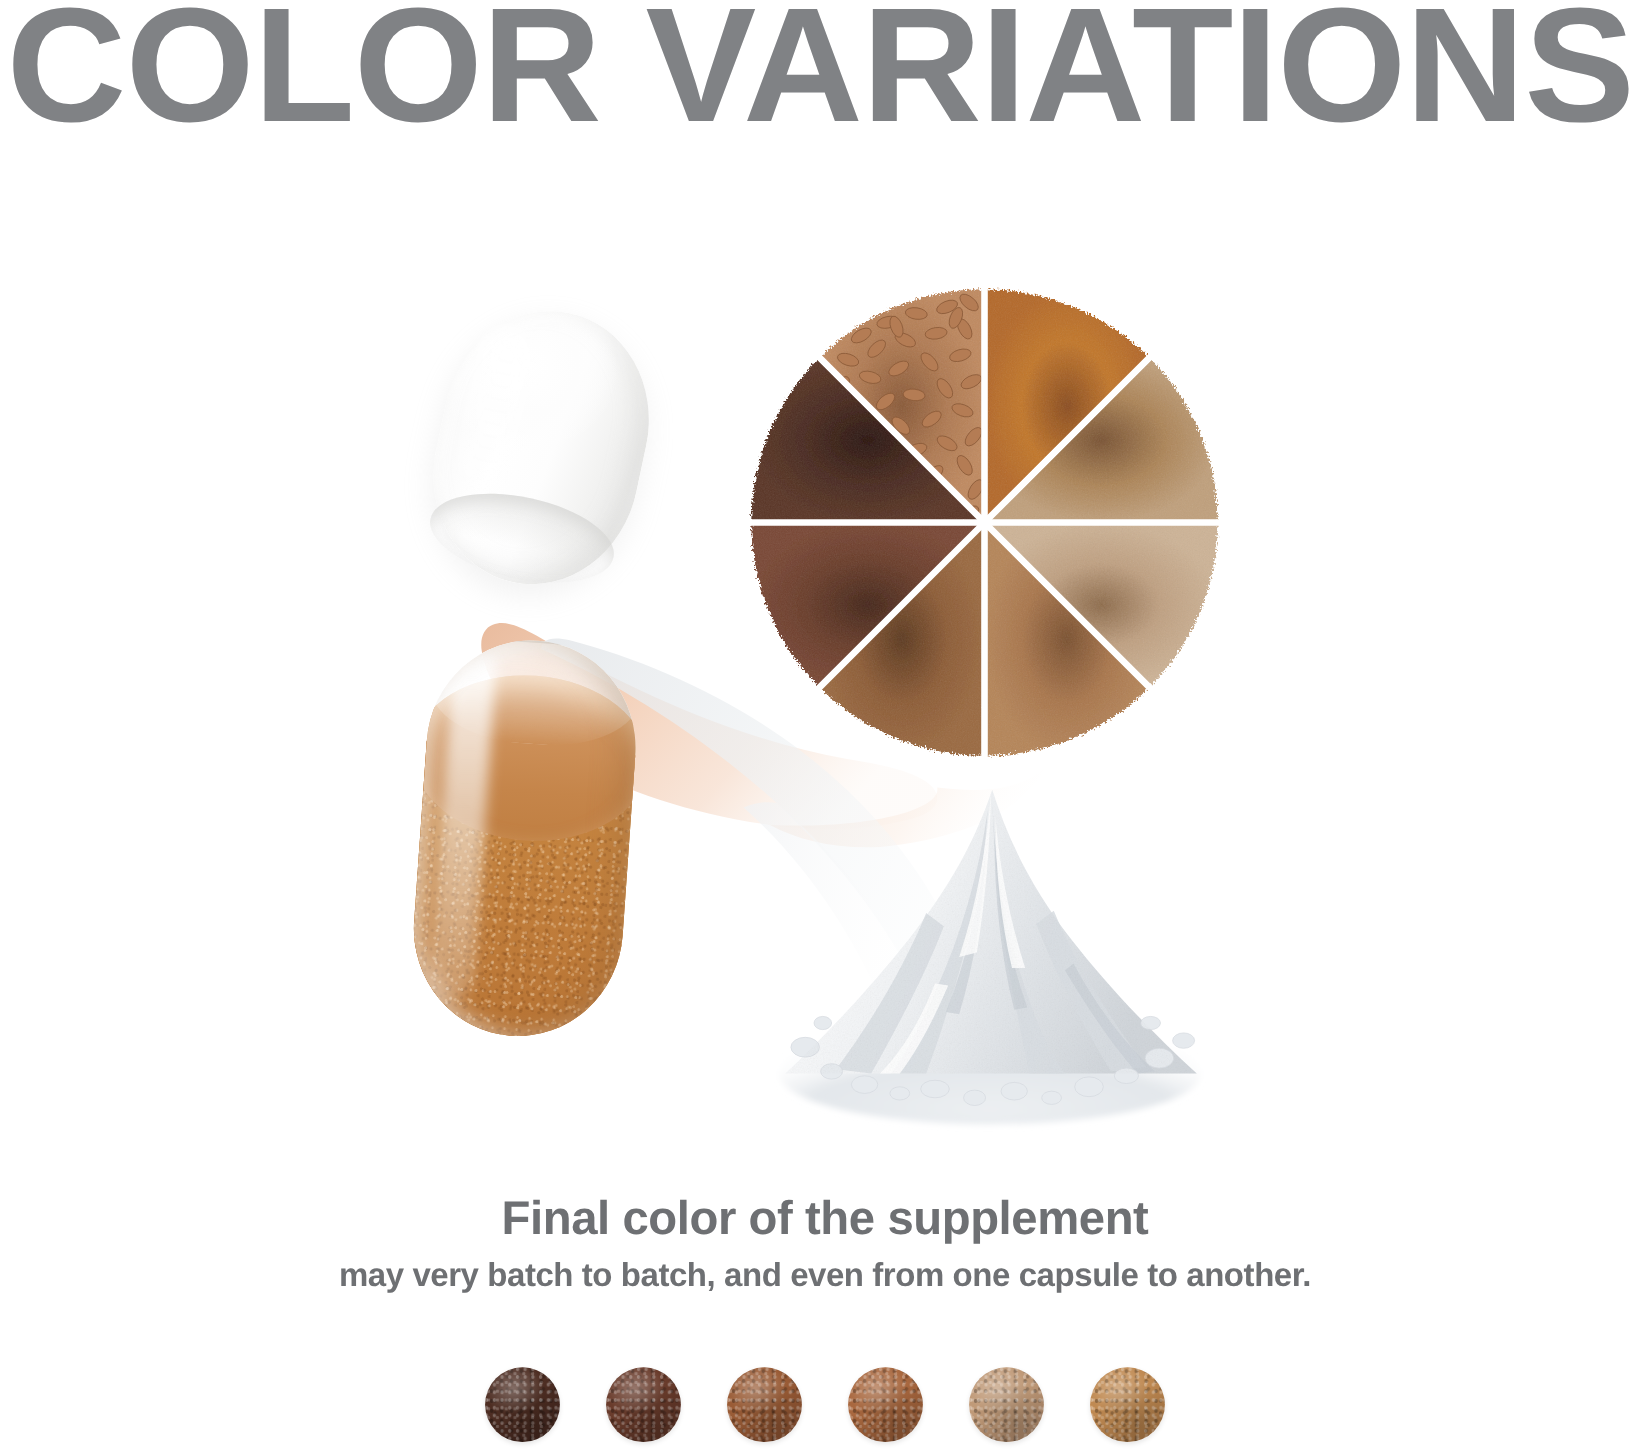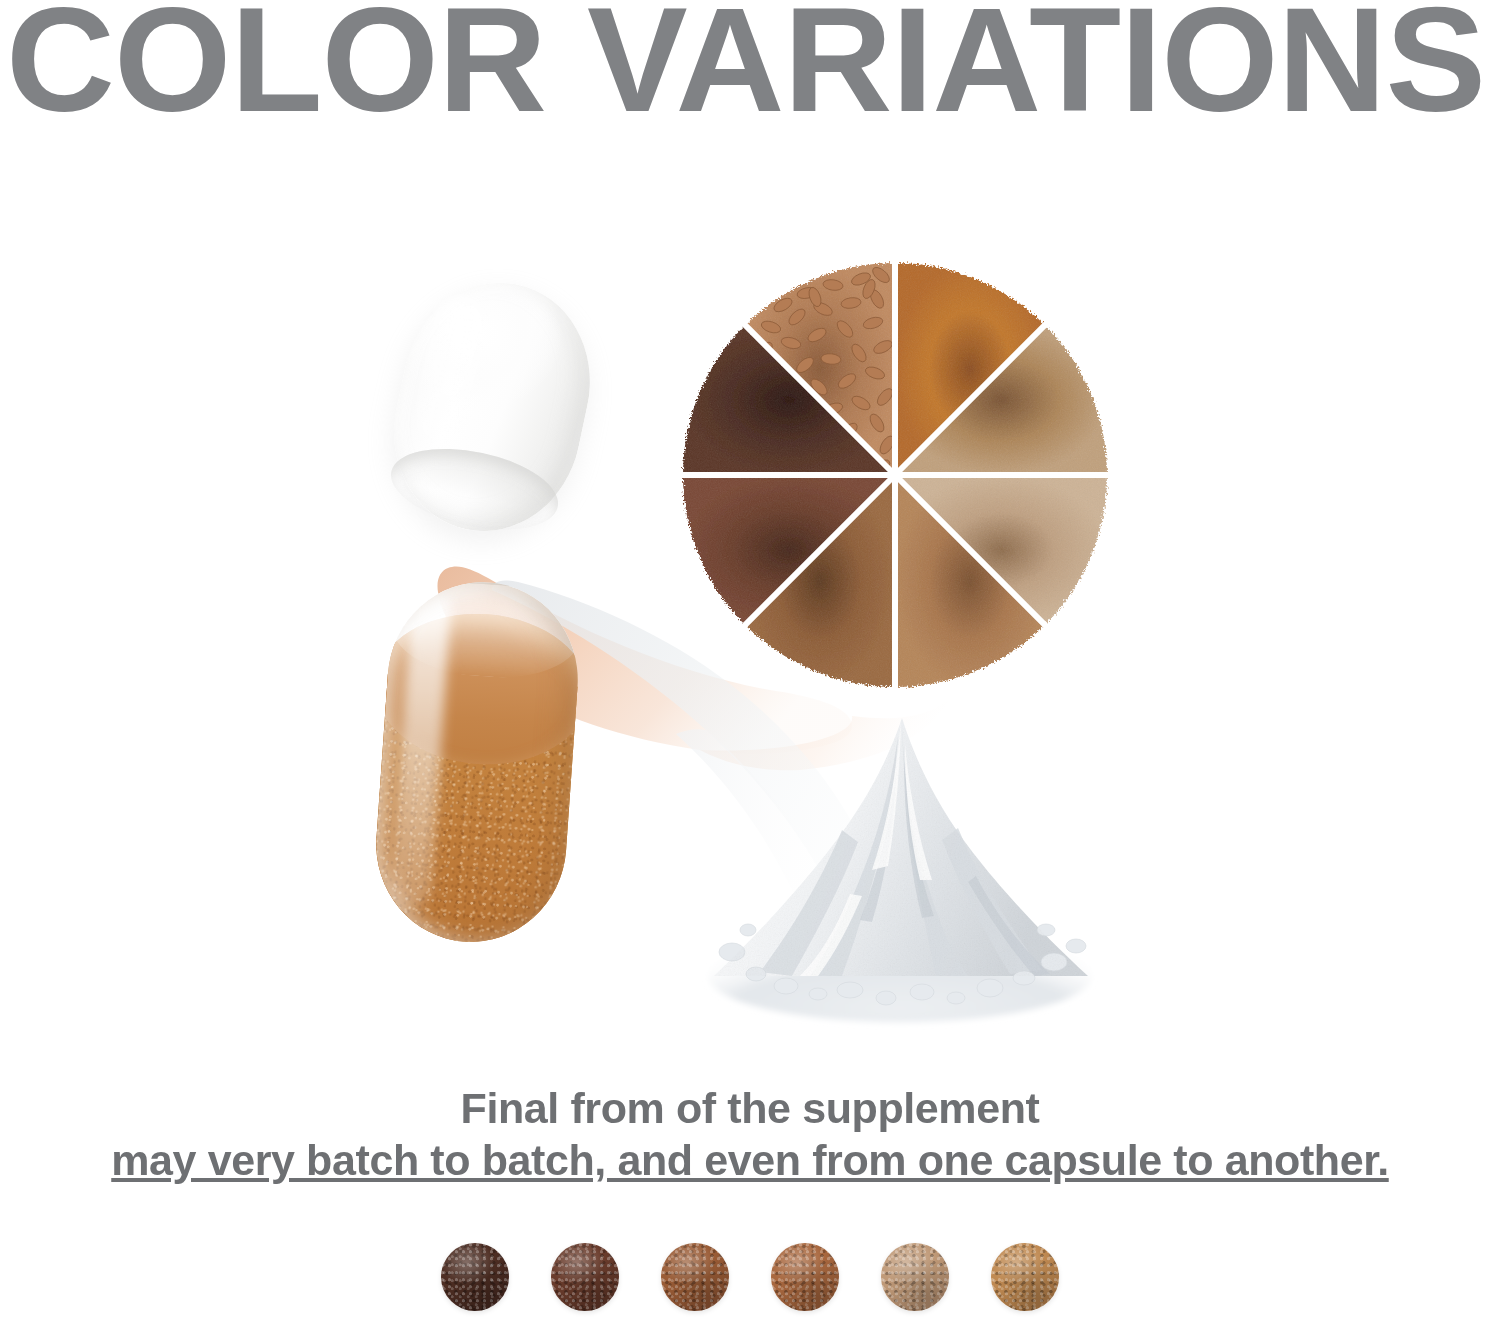--- a/index.html
+++ b/index.html
@@ -197,21 +197,21 @@
     top: 1082px;
     width: 1500px;
     text-align: center;
     color: #6e7073;
     font-family: "Liberation Sans", sans-serif;
     font-weight: 700;
     font-size: 43px;
     line-height: 52px;
     letter-spacing: -0.4px;
   }
-  .caption .l2 { display: block; font-size: 43px; text-decoration: underline; }
+  .caption .l2 { display: block; font-size: 30px; }
 
   
   .swatches {
     position: absolute;
     left: 0;
     top: 1237px;
     width: 1500px;
     height: 80px;
     display: flex;
     justify-content: center;
@@ -608,21 +608,21 @@
       <g opacity="0.35" filter="url(#pileGrain)">
         <path d="M212,28 C228,78 250,120 284,164 C312,200 352,244 398,286
                  L 24,286 C 66,246 106,202 136,164 C 172,118 196,76 212,28 Z" fill="#ffffff"></path>
       </g>
     </svg>
   </div>
 
 </div>
 
 <div class="caption" style="color: rgb(110, 112, 115);">
-  <span>Final from of the supplement</span>
+  <span>Final color of the supplement</span>
   <span class="l2">may very batch to batch, and even from one capsule to another.</span>
 </div>
 
 <div class="swatches">
   <div class="swatch" style="background: radial-gradient(circle at 36% 30%, rgb(78, 46, 35) 0%, rgb(78, 46, 35) 46%, rgb(56, 32, 26) 100%);"></div>
   <div class="swatch" style="background: radial-gradient(circle at 36% 30%, rgb(106, 60, 44) 0%, rgb(106, 60, 44) 46%, rgb(76, 42, 31) 100%);"></div>
   <div class="swatch" style="background: radial-gradient(circle at 36% 30%, rgb(154, 92, 54) 0%, rgb(154, 92, 54) 46%, rgb(117, 67, 42) 100%);"></div>
   <div class="swatch" style="background: radial-gradient(circle at 36% 30%, rgb(169, 104, 63) 0%, rgb(169, 104, 63) 46%, rgb(127, 76, 45) 100%);"></div>
   <div class="swatch" style="background: radial-gradient(circle at 36% 30%, rgb(192, 154, 120) 0%, rgb(192, 154, 120) 46%, rgb(151, 116, 90) 100%);"></div>
   <div class="swatch" style="background: radial-gradient(circle at 36% 30%, rgb(192, 138, 82) 0%, rgb(192, 138, 82) 46%, rgb(150, 103, 59) 100%);"></div>

